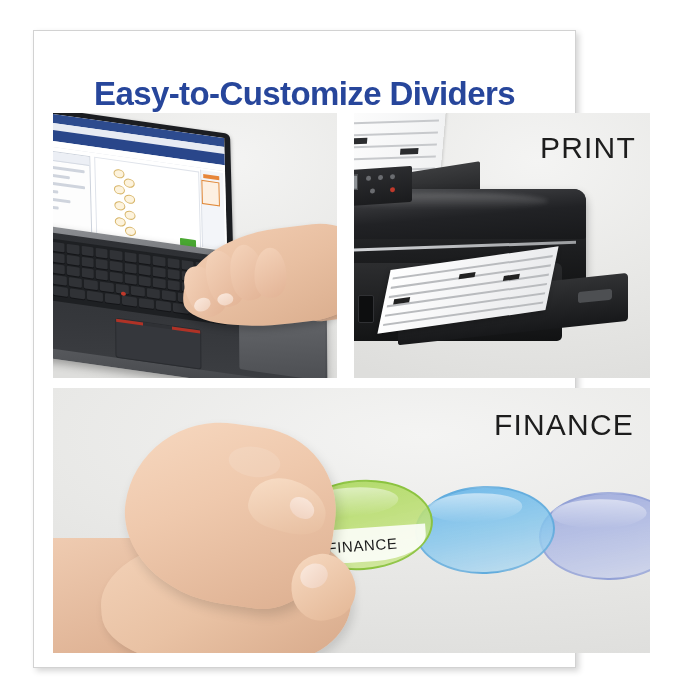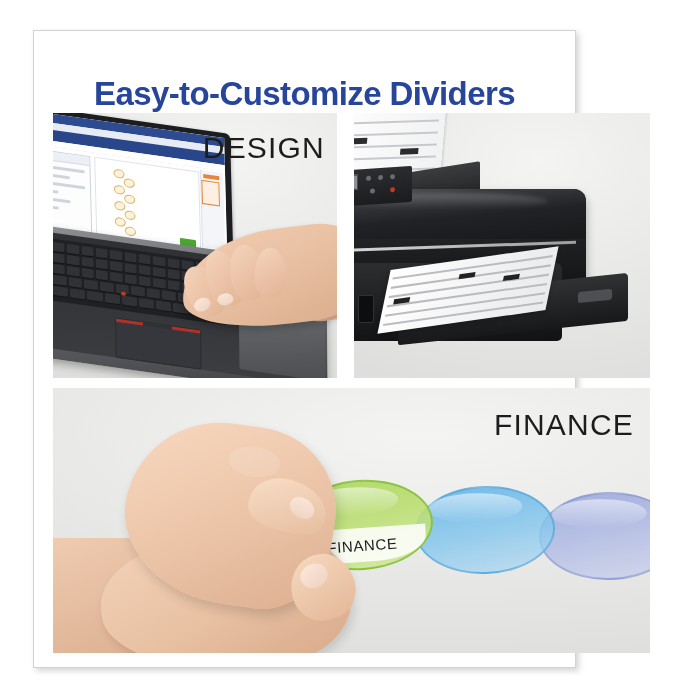--- a/index.html
+++ b/index.html
@@ -537,21 +537,20 @@
         <div class="hand-lap">
           <div class="finger" style="left:4px;  top:26px; width:36px; height:54px; transform:rotate(-24deg);"></div>
           <div class="finger" style="left:26px; top:14px; width:34px; height:58px; transform:rotate(-12deg);"></div>
           <div class="finger" style="left:50px; top:12px; width:34px; height:56px; transform:rotate(-4deg);"></div>
           <div class="finger" style="left:74px; top:18px; width:32px; height:50px; transform:rotate(6deg);"></div>
           <div class="nail" style="left:10px; top:60px; width:17px; height:13px; transform:rotate(-18deg);"></div>
           <div class="nail" style="left:34px; top:58px; width:16px; height:12px;"></div>
         </div>
       </div>
 
-      <div class="panel-label" id="label-design">DESIGN</div>
     </div>
 
     <div class="panel" id="panel-print">
       <div class="panel-bg"></div>
 
       <div class="printer-wrap">
 
         <div class="paper-in">
           <div class="prow" style="top:10px;"></div>
           <div class="prow" style="top:22px;"></div>
@@ -595,20 +594,21 @@
           <div class="po-row" style="top:26px;"></div>
           <div class="po-row" style="top:35px;"></div>
           <div class="po-row" style="top:44px;"></div>
           <div class="po-row" style="top:53px;"></div>
           <div class="po-blk" style="left:10px; top:30px;"></div>
           <div class="po-blk" style="left:72px; top:14px;"></div>
           <div class="po-blk" style="left:118px; top:22px;"></div>
         </div>
       </div>
 
+      <div class="panel-label" id="label-print">PRINT</div>
     </div>
 
     <div class="panel" id="panel-insert">
       <div class="panel-bg"></div>
 
       <div class="insert-wrap">
 
         <div class="tab tab-purple">
           <div class="tab-shine"></div>
         </div>

